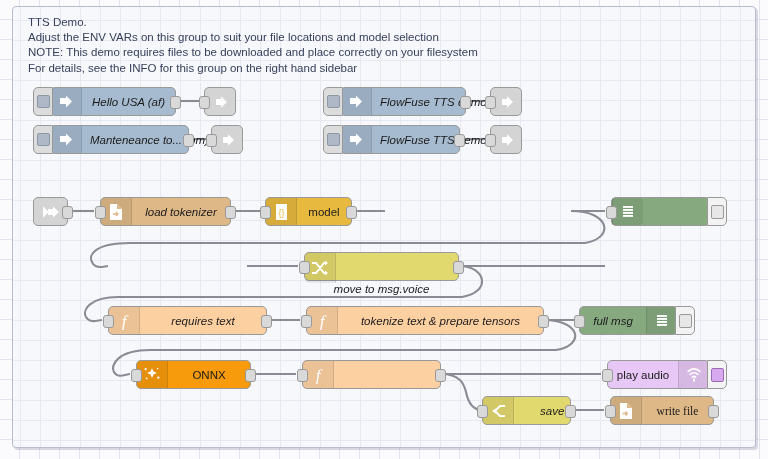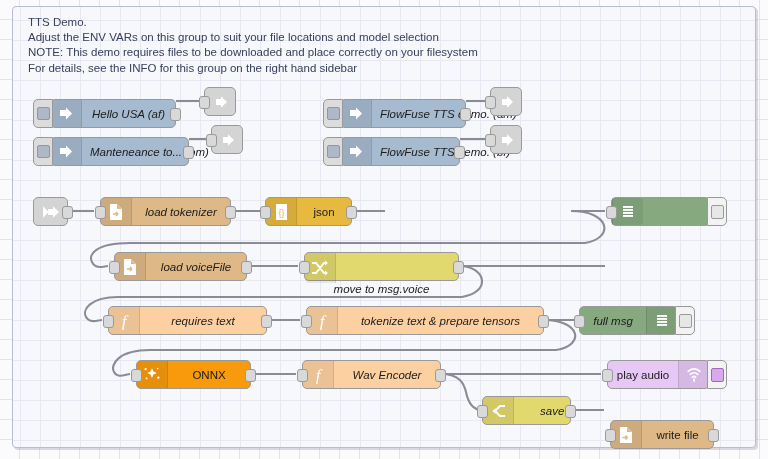--- a/index.html
+++ b/index.html
@@ -93,21 +93,21 @@
     background:#f3f3f3;border:1px solid #999;border-radius:0 5px 5px 0;
     box-sizing:border-box;display:flex;align-items:center;justify-content:center;
   }
   .dbgbtn i{
     display:block;width:11px;height:12px;background:#e7e7e7;
     border:1px solid #9a9a9a;border-radius:2px;
   }
   .dbgbtn.violet i{background:#d9a9f0;border-color:#9b6cb5;}
 
   
-  .n-inject{background:#a6bbcf;margin-top:12px;}
+  .n-inject{background:#a6bbcf;}
   .n-debug-small{background:#a6bbcf;}
   .n-file-in{background:#deb887;}
   .n-json{background:#e7b93e;}
   .n-change{background:#e2d96e;}
   .n-debug{background:#87a980;}
   .n-func{background:#fdd0a2;}
   .n-onnx{background:#f79a0b;}
   .n-switch{background:#e2d96e;gap:18px;}
   .n-play{background:#e7c7f5;}
   .n-file-out{background:#deb887;}
@@ -280,21 +280,21 @@
   </div>
 
   <div class="node n-json" style="left:265px;top:197px;width:87px;">
     <div class="port in"></div>
     <div class="ico">
       <svg width="15" height="18" viewBox="0 0 15 18">
           <path class="g" d="M2 1h11v16H2z"></path>
           <text x="7.5" y="12.5" font-size="9" text-anchor="middle" fill="#e7b93e" font-family="Liberation Sans, sans-serif">{}</text>
         </svg>
     </div>
-    <div class="lbl plain">json</div>
+    <div class="lbl plain">model</div>
     <div class="port out"></div>
   </div>
 
 
   <div class="node n-debug" style="left:611px;top:197px;width:99px;">
     <div class="port in"></div>
     <div class="ico right">
       <svg width="14" height="16" viewBox="0 0 14 16">
           <g fill="#fff">
             <rect x="2" y="2" width="10" height="1.9"></rect>
@@ -302,32 +302,20 @@
             <rect x="2" y="8" width="10" height="1.9"></rect>
             <rect x="2" y="11" width="10" height="1.9"></rect>
           </g>
         </svg>
     </div>
     <div class="dbgbtn">
         <i></i>
       </div>
   </div>
 
-  <div class="node n-file-in" style="left:114px;top:252px;width:133px;">
-    <div class="port in"></div>
-    <div class="ico">
-      <svg width="16" height="18" viewBox="0 0 16 18">
-          <path class="g" d="M2 1h7l5 5v11H2z"></path>
-          <path d="M9 1v5h5" fill="#deb887"></path>
-          <path d="M5 11h5m0 0l-2-2m2 2l-2 2" stroke="#deb887" stroke-width="1.6" fill="none"></path>
-        </svg>
-    </div>
-    <div class="lbl">load voiceFile</div>
-    <div class="port out"></div>
-  </div>
 
   <div class="node n-change" style="left:304px;top:252px;width:155px;flex-direction:column;">
     <div class="port in"></div>
     <div class="ico">
       <svg width="18" height="16" viewBox="0 0 18 16">
           <path d="M1 3h4l8 10h3M1 13h4L13 3h3" stroke="#fff" stroke-width="2" fill="none"></path>
           <path class="g" d="M14 0.5l3 2.5-3 2.5zM14 10.5l3 2.5-3 2.5z"></path>
         </svg>
     </div>
     <div class="lbl">move to msg.voice</div>
@@ -392,21 +380,20 @@
     <div class="port out"></div>
   </div>
 
   <div class="node n-func" style="left:302px;top:360px;width:139px;">
     <div class="port in"></div>
     <div class="ico">
       <svg width="14" height="18" viewBox="0 0 14 18">
           <text x="7" y="15" font-size="17" text-anchor="middle" fill="#fff" font-style="italic" font-family="Liberation Serif, serif">f</text>
         </svg>
     </div>
-    <div class="lbl">Wav Encoder</div>
     <div class="port out"></div>
   </div>
 
   <div class="node n-play" style="left:607px;top:360px;width:103px;">
     <div class="port in"></div>
     <div class="lbl plain">play audio</div>
     <div class="ico right">
       <svg width="16" height="18" viewBox="0 0 16 18">
           <g fill="none" stroke="#fff" stroke-width="1.7" stroke-linecap="round">
         <path d="M2.2 5.4a8 8 0 0 1 11.6 0"></path>
@@ -426,21 +413,21 @@
     <div class="ico">
       <svg width="17" height="16" viewBox="0 0 17 16">
           <path d="M15 3h-5L5 8l5 5h5" stroke="#fff" stroke-width="2" fill="none"></path>
           <path class="g" d="M5.6 5.2L2.2 8l3.4 2.8z"></path>
         </svg>
     </div>
     <div class="lbl">save?</div>
     <div class="port out"></div>
   </div>
 
-  <div class="node n-file-out" style="left:610px;top:420px;width:104px;">
+  <div class="node n-file-out" style="left:610px;top:396px;width:104px;font-family:Liberation Serif, serif;">
     <div class="port in"></div>
     <div class="ico">
       <svg width="16" height="18" viewBox="0 0 16 18">
           <path class="g" d="M2 1h7l5 5v11H2z"></path>
           <path d="M9 1v5h5" fill="#deb887"></path>
           <path d="M4.5 11.5h5m0 0l-2-2m2 2l-2 2" stroke="#deb887" stroke-width="1.6" fill="none"></path>
         </svg>
     </div>
     <div class="lbl plain">write file</div>
     <div class="port out"></div>

